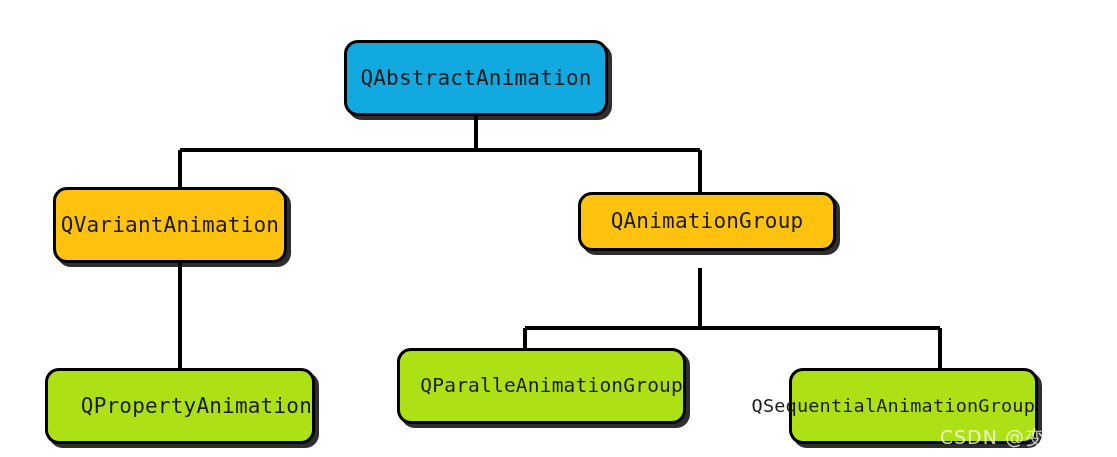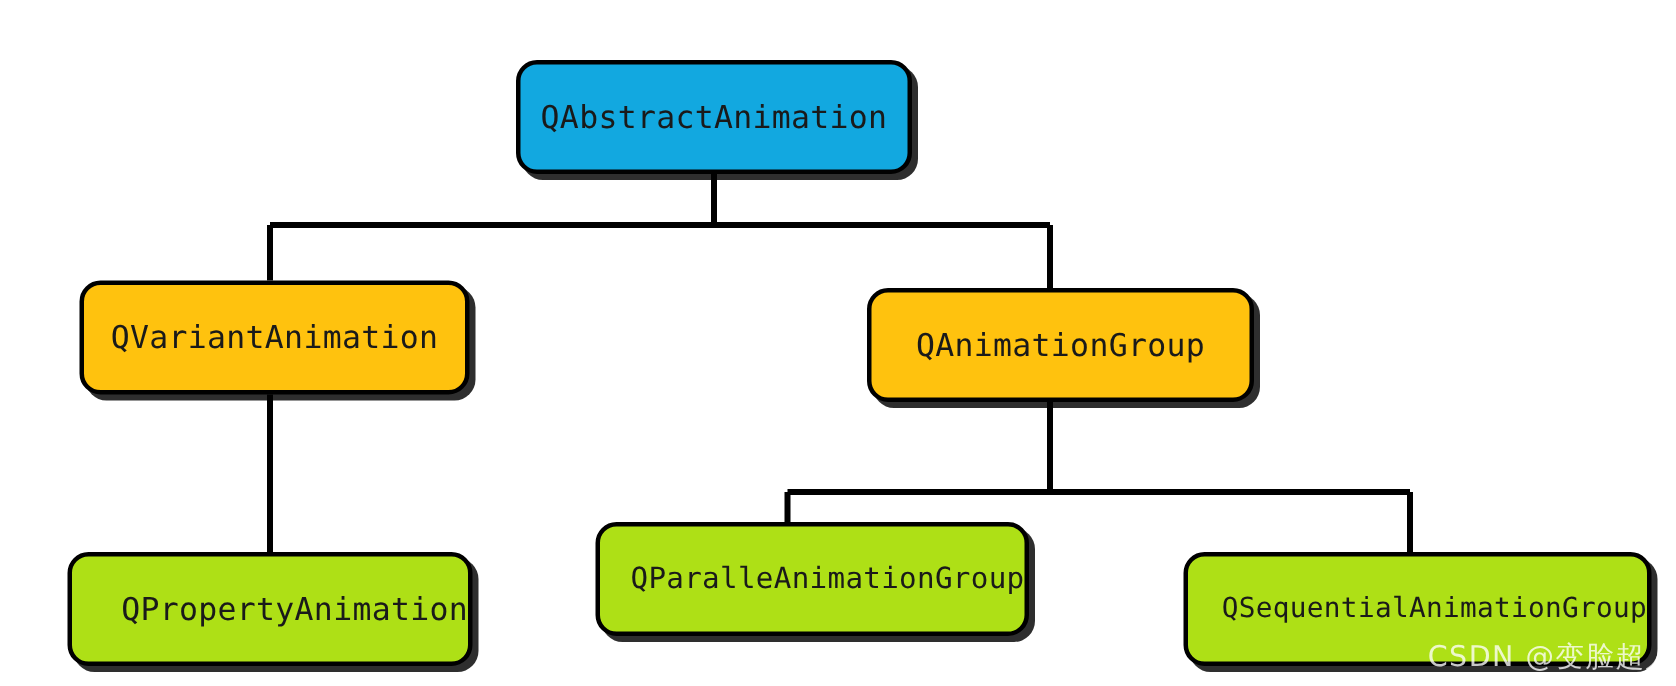--- a/index.html
+++ b/index.html
@@ -41,21 +41,21 @@
   }
   .node.root     { background: #12A8E0; margin-top: 12px; }
   .node.group    { background: #FFC20E; }
   .node.leaf     { background: #AEE016; justify-content: flex-end; }
   .node-label {
     display: block;
     line-height: 1;
   }
   #watermark {
     position: absolute;
-    right: 0;
+    right: 12px;
     bottom: 6px;
     z-index: 5;
     font-family: "DejaVu Sans", "Liberation Sans", sans-serif;
     font-size: 19px;
     color: rgba(255,255,255,0.78);
     letter-spacing: 1px;
     white-space: nowrap;
     pointer-events: none;
   }
 </style>
@@ -78,35 +78,35 @@
       <path d="M 525 328 L 940 328"></path>
       <path d="M 525 328 L 525 368"></path>
       <path d="M 940 328 L 940 368"></path>
     </g>
   </svg>
 
   <div class="node root" style="left:344px; top:28px; width:264px; height:76px;">
     <span class="node-label">QAbstractAnimation</span>
   </div>
 
-  <div class="node group" style="left:53px; top:187px; width:260px; height:76px;">
+  <div class="node group" style="left:53px; top:187px; width:234px; height:76px;">
     <span class="node-label">QVariantAnimation</span>
   </div>
 
-  <div class="node group" style="left:578px; top:192px; width:258px; height:76px;">
+  <div class="node group" style="left:578px; top:192px; width:258px; height:59px;">
     <span class="node-label">QAnimationGroup</span>
   </div>
 
   <div class="node leaf" style="left:45px; top:368px; width:270px; height:76px;">
     <span class="node-label">QPropertyAnimation</span>
   </div>
 
   <div class="node leaf" style="left:397px; top:348px; width:289px; height:76px;">
     <span class="node-label" style="font-size: 19.5px;">QParalleAnimationGroup</span>
   </div>
 
-  <div class="node leaf" style="left:789px; top:368px; width:312px; height:76px;">
+  <div class="node leaf" style="left:789px; top:368px; width:249px; height:76px;">
     <span class="node-label" style="font-size: 18.5px;">QSequentialAnimationGroup</span>
   </div>
 
   <div id="watermark">CSDN @变脸超人</div>
 
 </div>
 
 </body></html>

